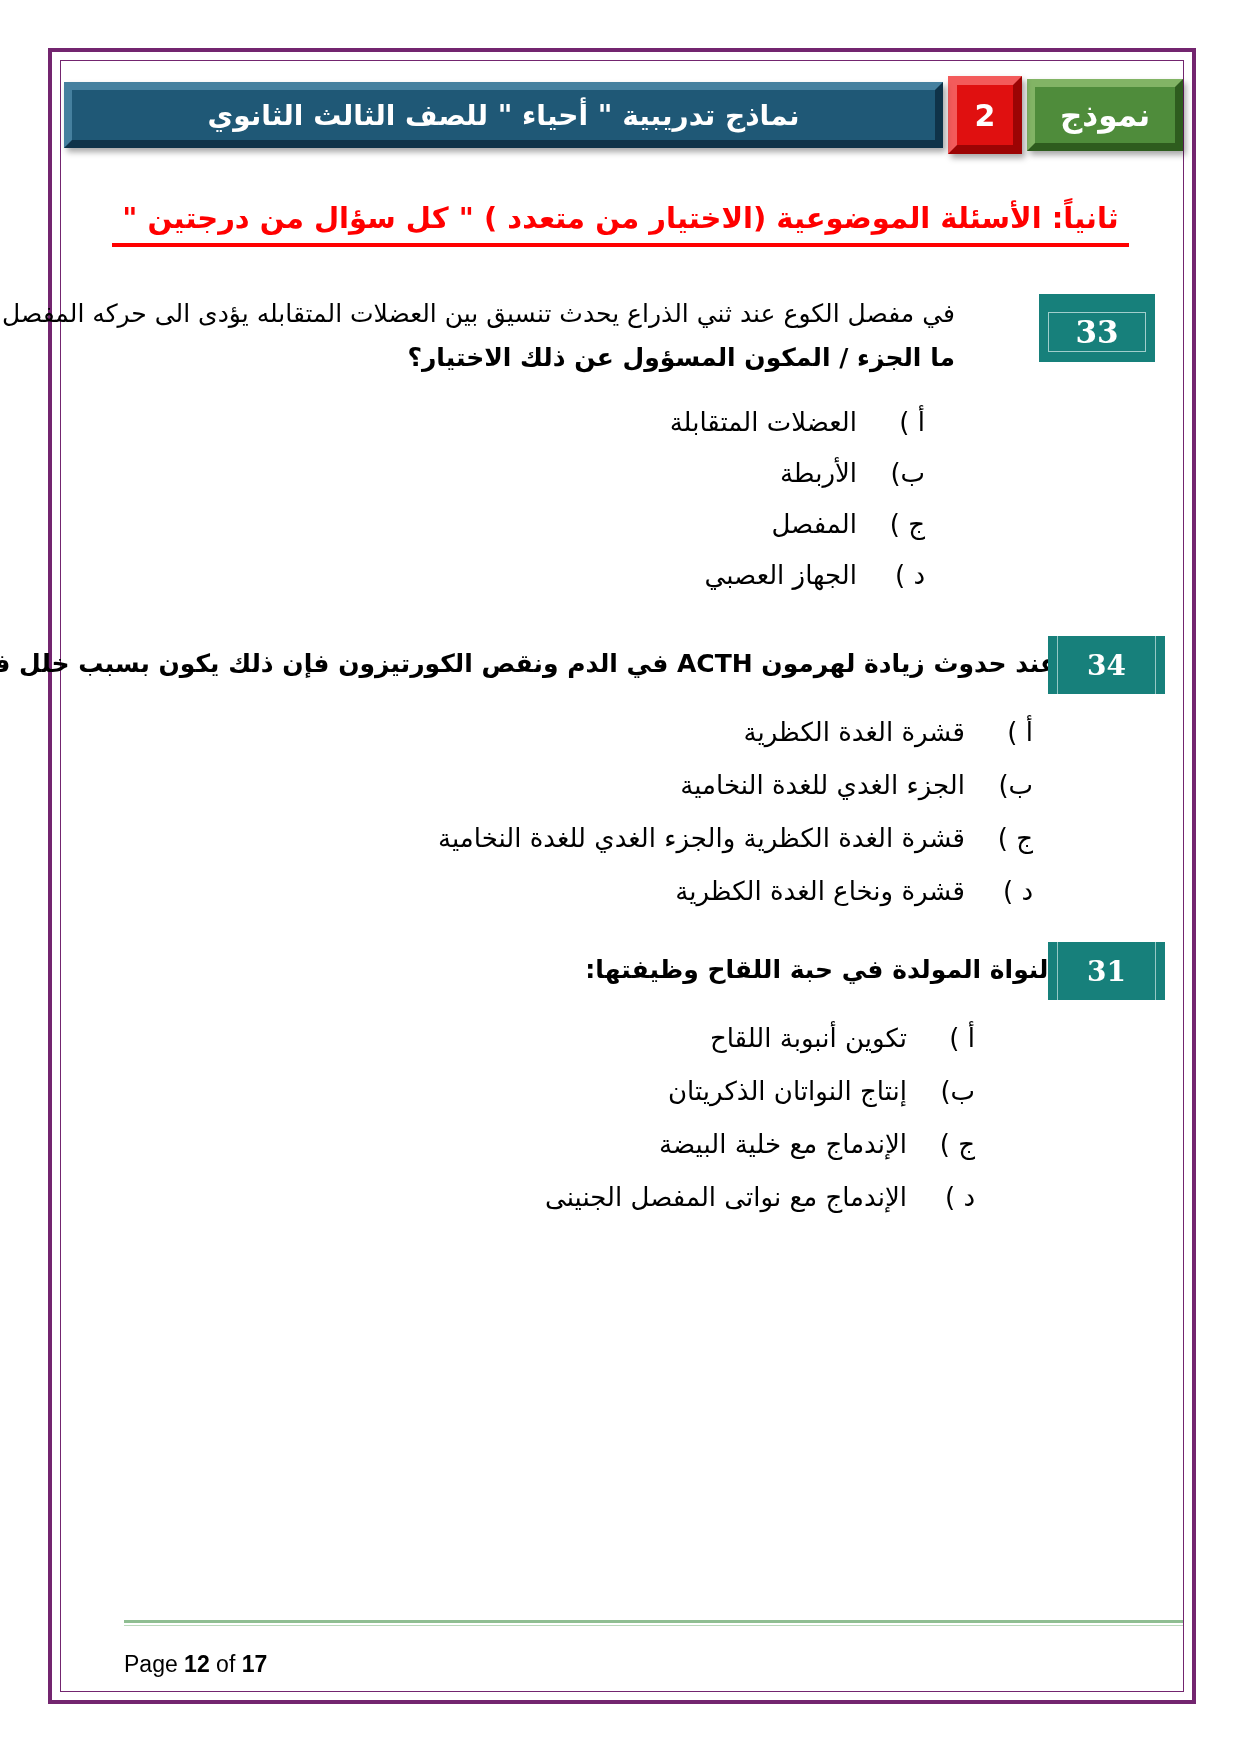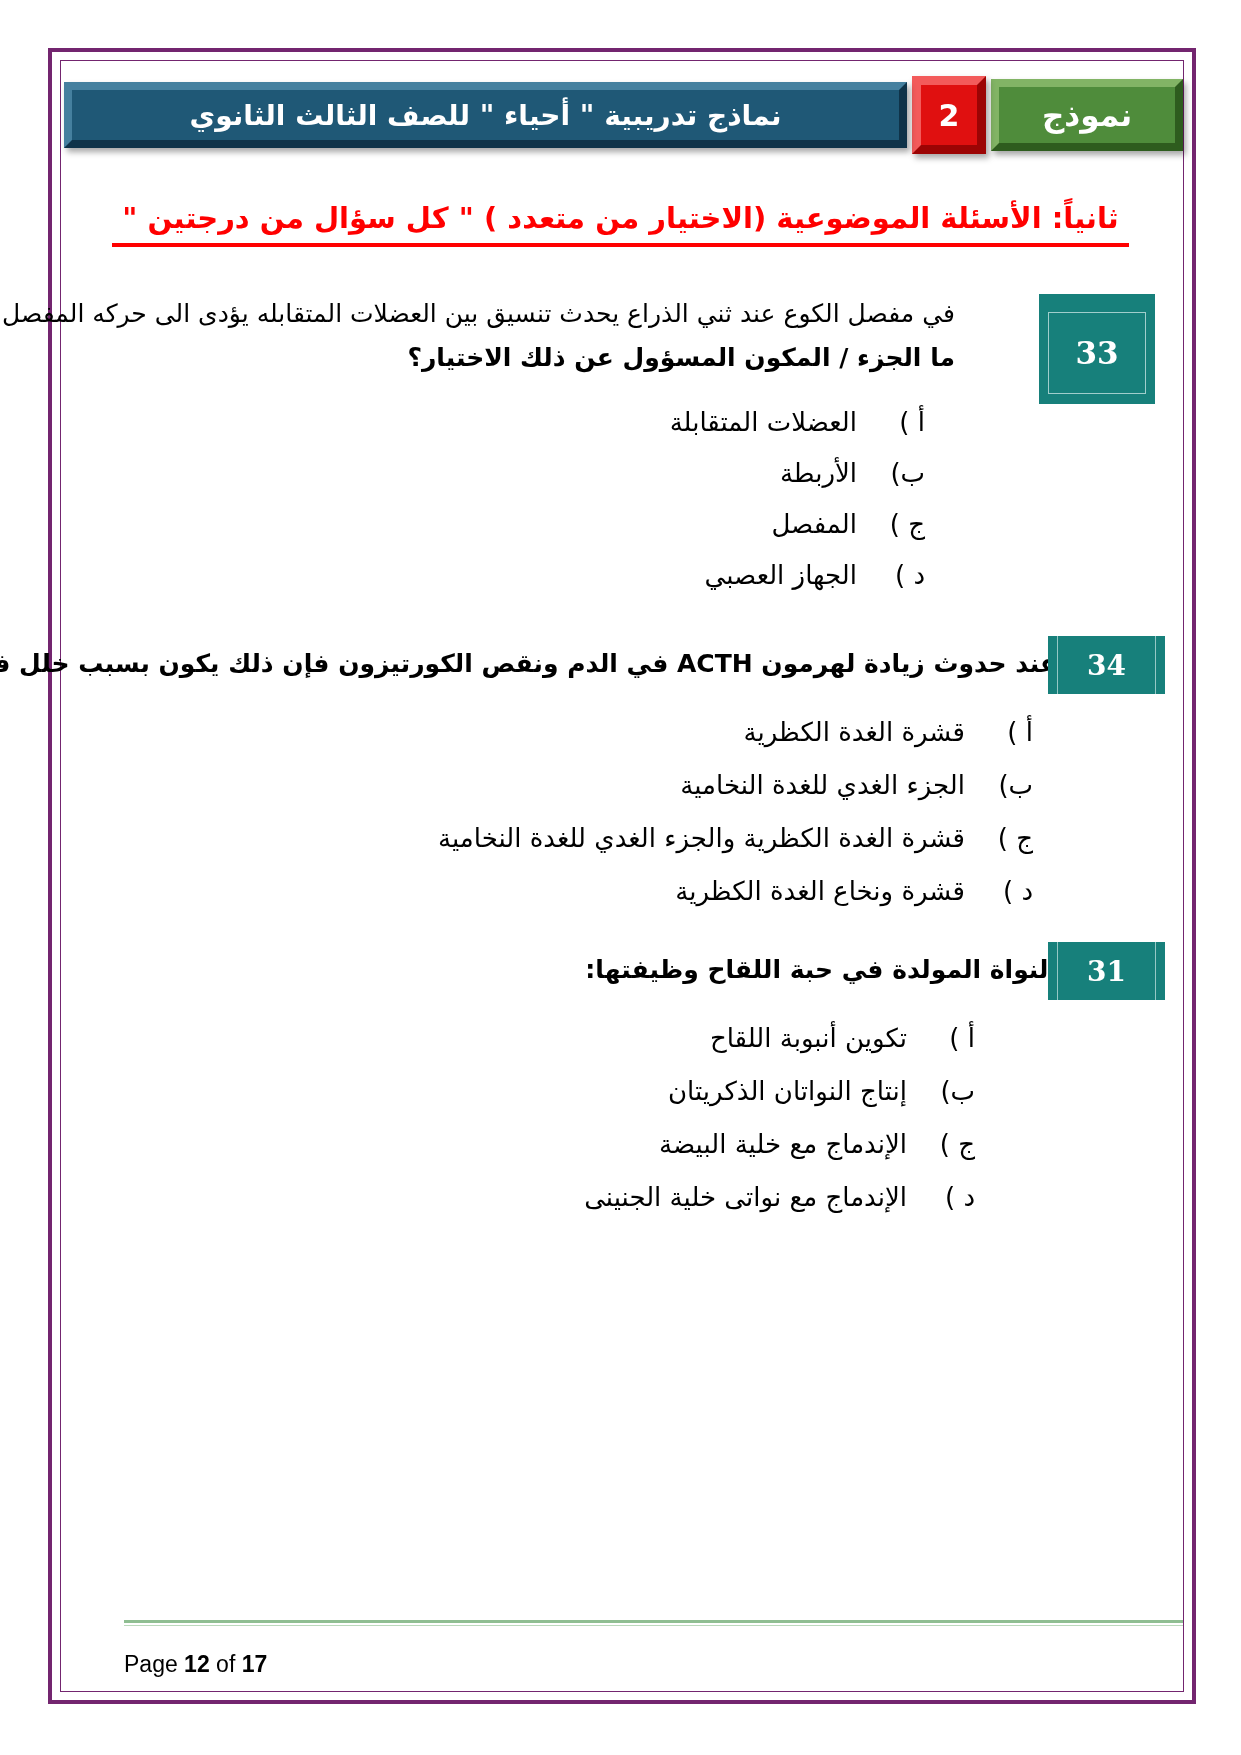--- a/index.html
+++ b/index.html
@@ -10,35 +10,35 @@
   html,body{background:#fff;}
   body{width:1241px; height:1755px; position:relative; font-family:"DejaVu Sans",sans-serif; color:var(--text); overflow:hidden;}
 
   
   .border-outer{position:absolute; left:48px; top:48px; width:1148px; height:1656px; border:4px solid var(--border);}
   .border-inner{position:absolute; inset:8px; border:1px solid var(--border);}
 
   
   .header{position:absolute; left:64px; right:58px; top:76px; height:78px; display:flex; direction:rtl; align-items:center; gap:5px;}
   .box3d{display:flex; align-items:center; justify-content:center; color:#fff; font-weight:bold; border-style:solid;}
-  .box-green{width:192px; height:72px; background:var(--model-green); border-width:8px; border-color:#82B465 #2E5C1E #2E5C1E #82B465; font-size:31px;}
+  .box-green{width:156px; height:72px; background:var(--model-green); border-width:8px; border-color:#82B465 #2E5C1E #2E5C1E #82B465; font-size:31px;}
   .box-red{width:74px; height:78px; background:var(--model-red); border-width:9px; border-color:#F35B5B #9C0404 #9C0404 #F35B5B; font-size:30px;}
   .box-teal{flex:1; height:66px; background:var(--header-bar); border-width:8px; border-color:#45809F #0F3349 #0F3349 #45809F; font-size:28px; box-shadow:3px 4px 6px rgba(0,0,0,.35);}
   .box-green,.box-red{box-shadow:3px 4px 6px rgba(0,0,0,.35);}
 
   
   .title-wrap{position:absolute; left:0; right:0; top:168px; text-align:center;margin-top:33px;}
   .section-title{display:inline-block; color:var(--title-red); font-weight:bold; font-size:29px; border-bottom:4px solid var(--title-red); padding:0 10px 8px 10px; white-space:nowrap; direction:rtl;}
 
   
   .question{position:absolute; left:112px; right:76px; direction:rtl;}
   .q33{top:292px;} .q34{top:642px;} .q35{top:948px;}
 
   .plate{position:absolute; background:var(--plate-teal); color:#fff; font-family:"DejaVu Serif",serif; font-weight:bold;}
-  .plate-lg{width:116px; height:110px; right:10px; top:2px;}
+  .plate-lg{width:116px; height:68px; right:10px; top:2px;}
   .plate-lg .plate-inner{position:absolute; inset:18px 9px 10px 9px; border:1px solid rgba(235,248,247,.65); display:flex; align-items:center; justify-content:center; font-size:31px;}
   .plate-sm{width:117px; height:58px; right:0; top:-6px;}
   .plate-sm .plate-inner{position:absolute; inset:0 9px; border-left:1px solid rgba(235,248,247,.6); border-right:1px solid rgba(235,248,247,.6); display:flex; align-items:center; justify-content:center; font-size:28px;}
 
   .qline{font-size:25px; line-height:44px; white-space:nowrap; text-align:right;}
   .qline.bold{font-weight:bold;}
   .qtext-33{padding-right:210px;}
   .qtext-sm{padding-right:108px;}
 
   .options{list-style:none; margin-top:30px;}
@@ -152,21 +152,21 @@
       <li class="option">
         <span class="letter">ب)</span>
         <span class="otext">إنتاج النواتان الذكريتان</span>
       </li>
       <li class="option">
         <span class="letter">ج )</span>
         <span class="otext">الإندماج مع خلية البيضة</span>
       </li>
       <li class="option">
         <span class="letter">د )</span>
-        <span class="otext">الإندماج مع نواتى خلية الجنينى</span>
+        <span class="otext">الإندماج مع نواتى المفصل الجنينى</span>
       </li>
     </ul>
   </section>
 
   <div class="footer">
     <div class="footer-rule"></div>
     <p class="footer-text">
       <span>Page</span>
       <b>12</b>
       <span>of</span>

